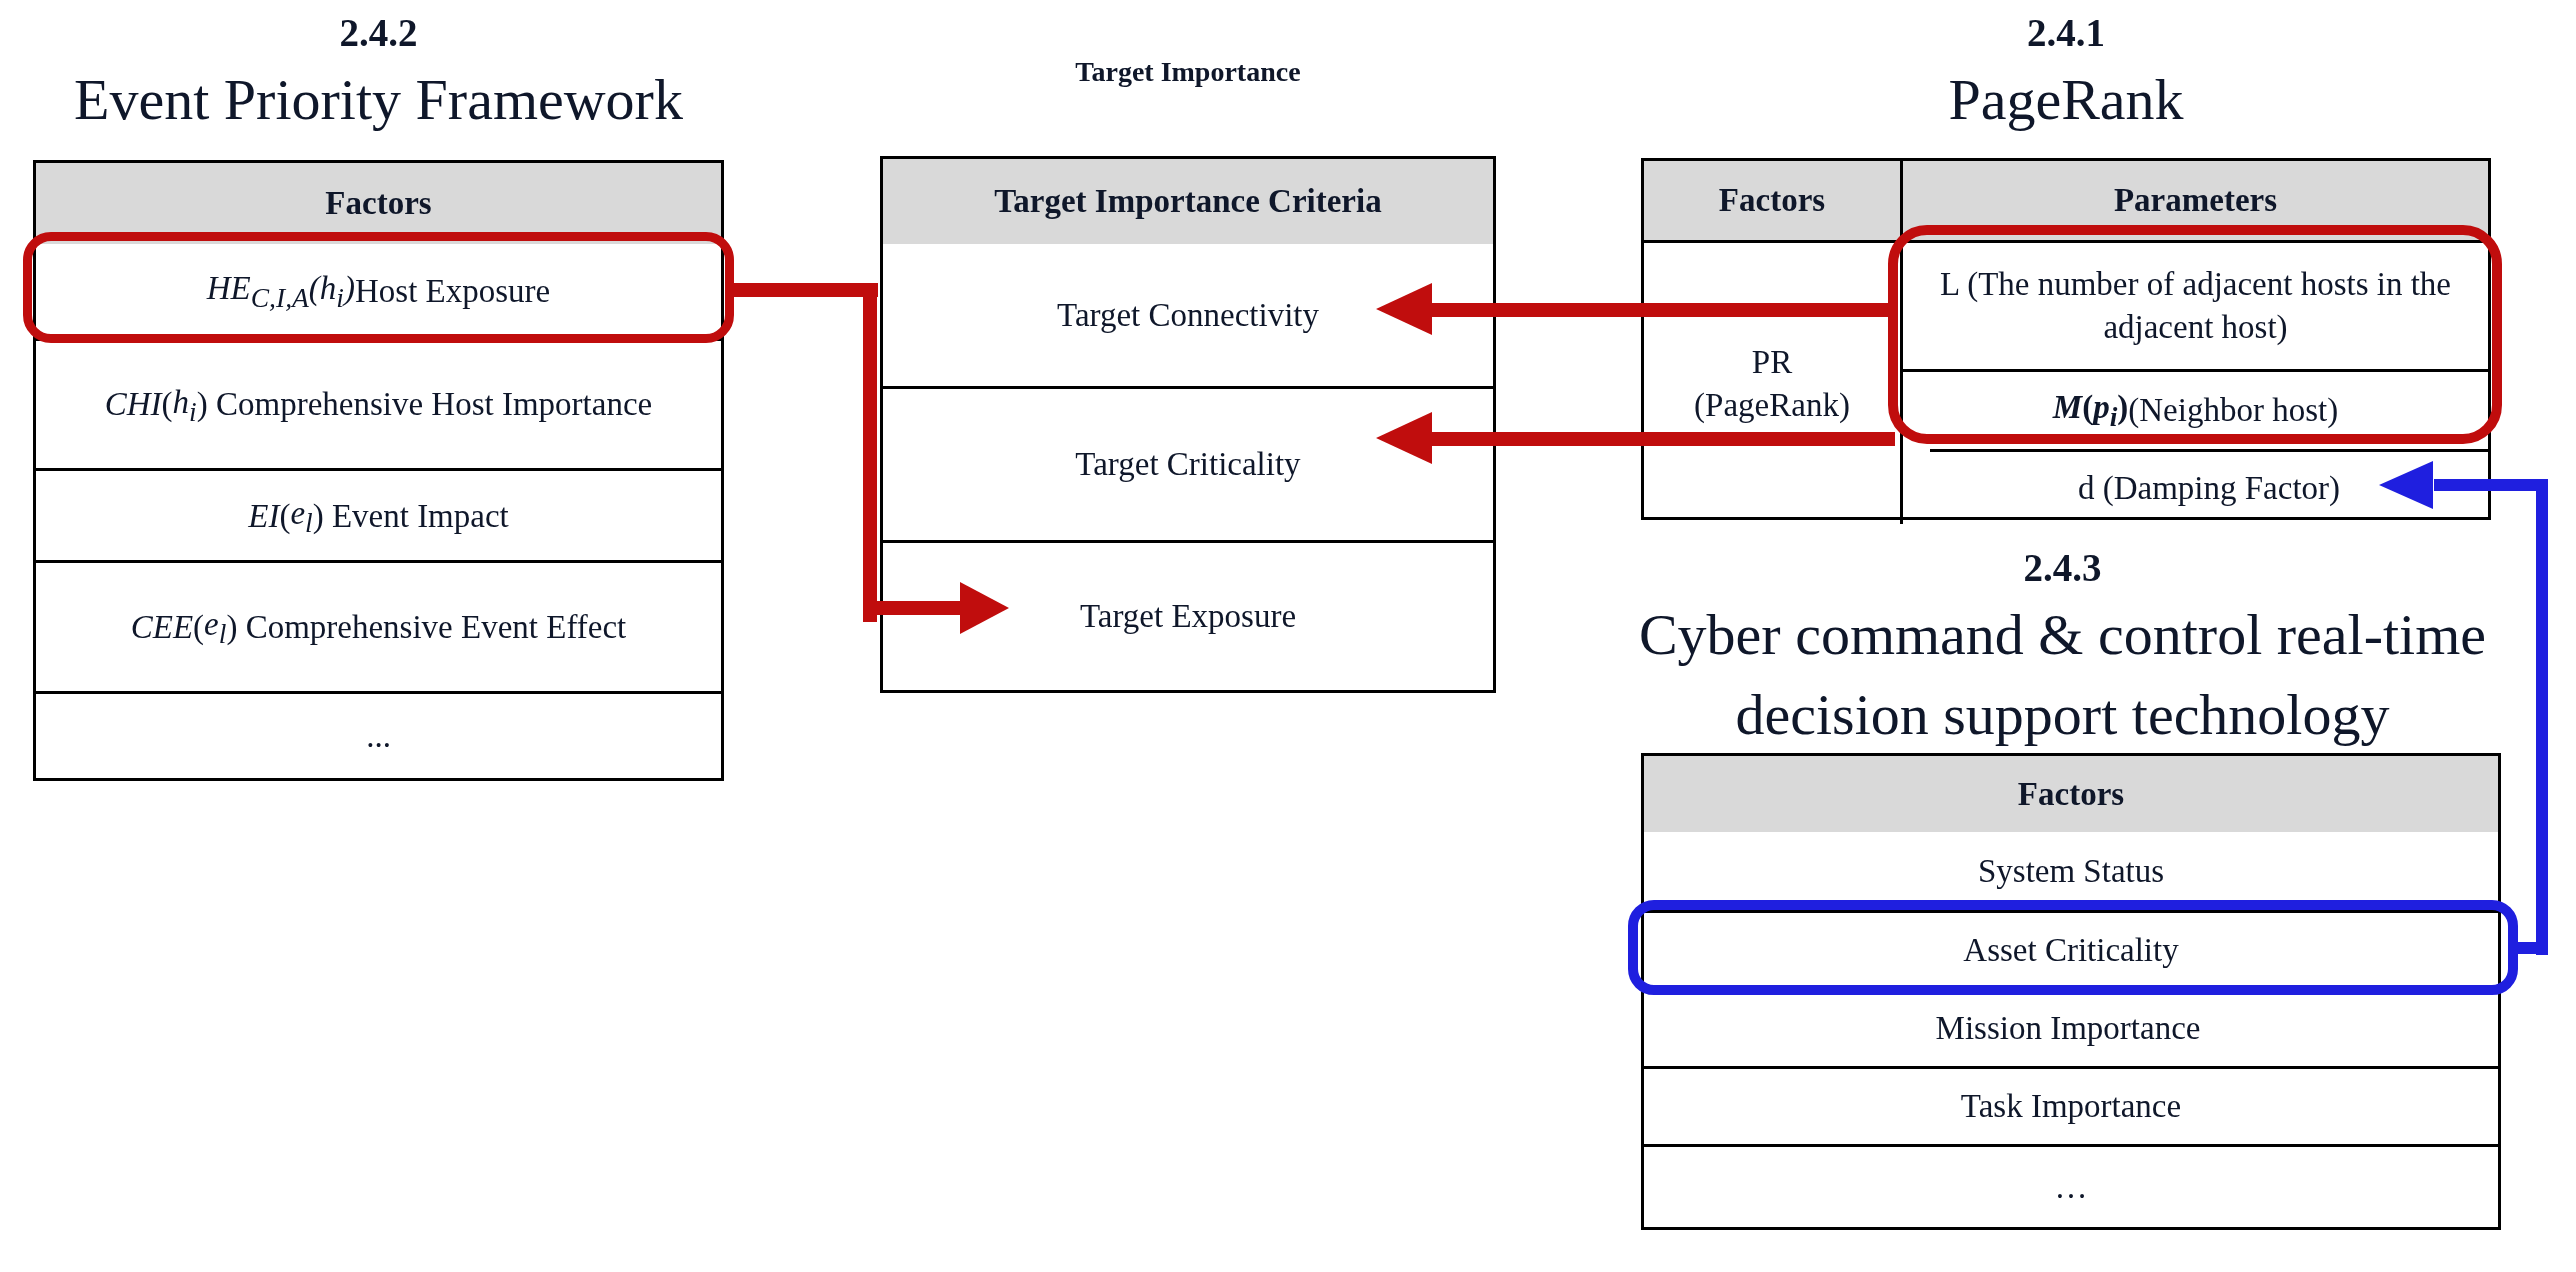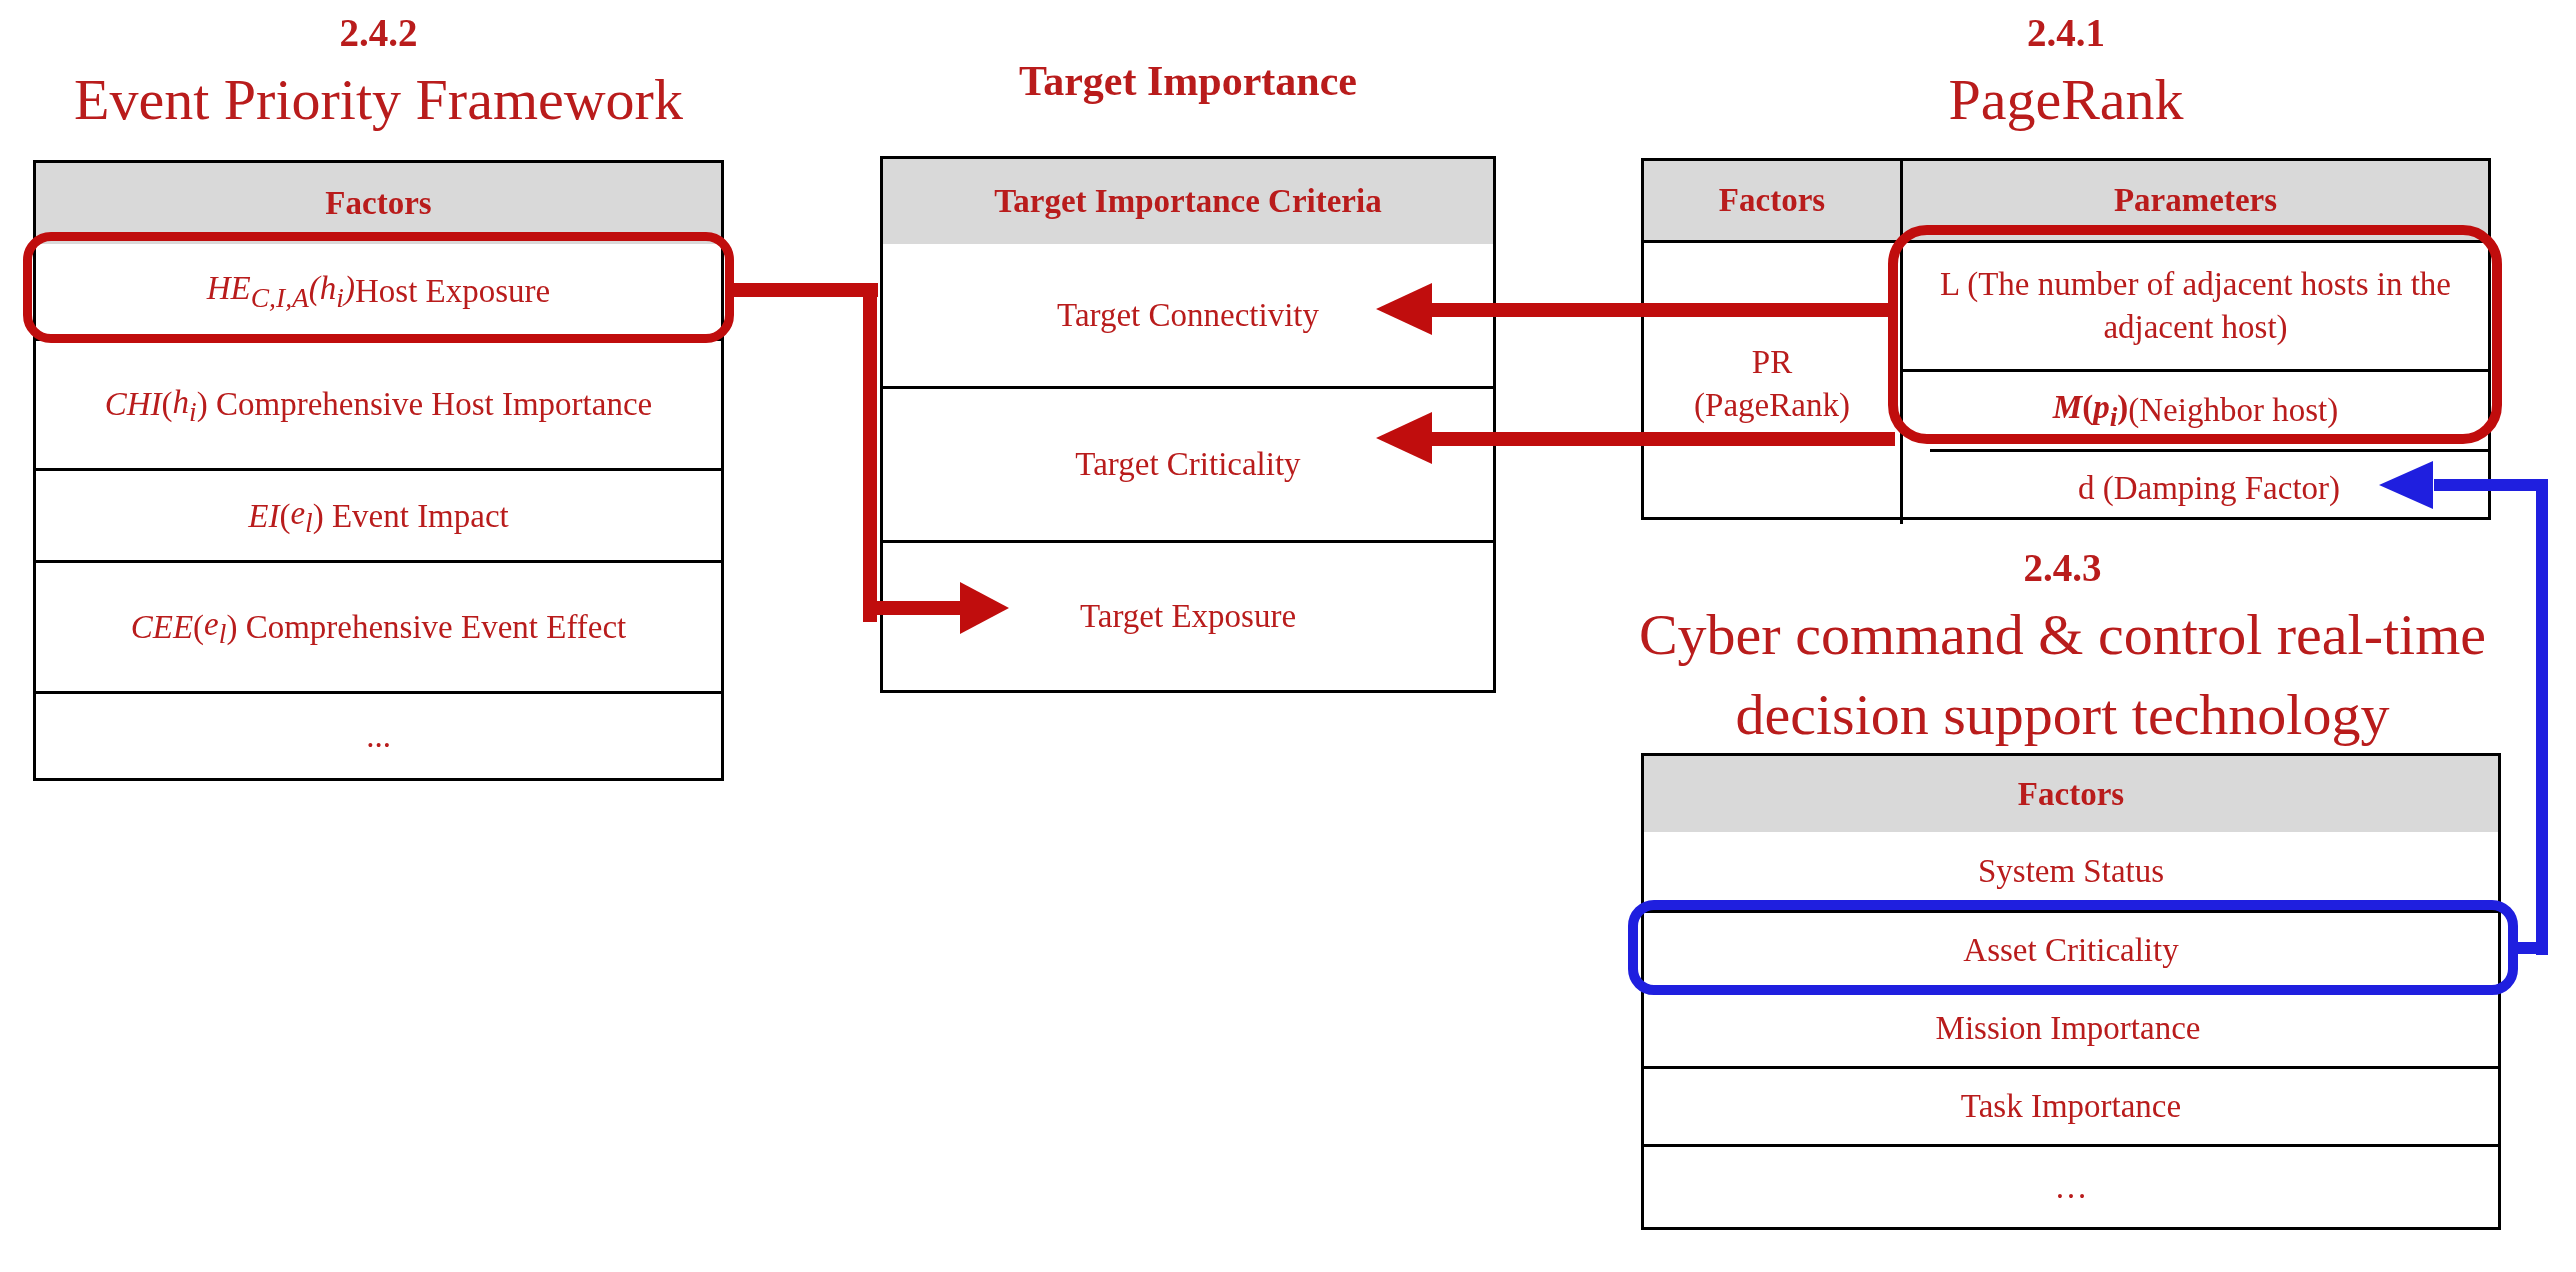--- a/index.html
+++ b/index.html
@@ -7,28 +7,28 @@
     --blue:#1f1fdf;
     --header-bg:#d9d9d9;
     --border:#000000;
   }
   html,body{margin:0;padding:0;background:#ffffff;}
   .canvas{
     position:relative;
     width:2576px;height:1272px;
     background:#ffffff;
     font-family:"Liberation Serif", serif;
-    color:#b91c1c;
+    color:#0f172a;
     overflow:hidden;
   }
   
   .title-block{position:absolute;text-align:center;}
   .title-num{font-weight:bold;font-size:39px;line-height:1.35;}
   .title-line{font-size:58px;line-height:1.38;}
-  .title-bold{font-weight:bold;font-size:42px;line-height:1.3;}
+  .title-bold{font-weight:bold;font-size:28px;line-height:1.3;}
   
   .tbl{
     position:absolute;
     border:3.5px solid var(--border);
     box-sizing:border-box;
     background:#fff;
     display:flex;flex-direction:column;
   }
   .trow{
     display:flex;align-items:center;justify-content:center;

